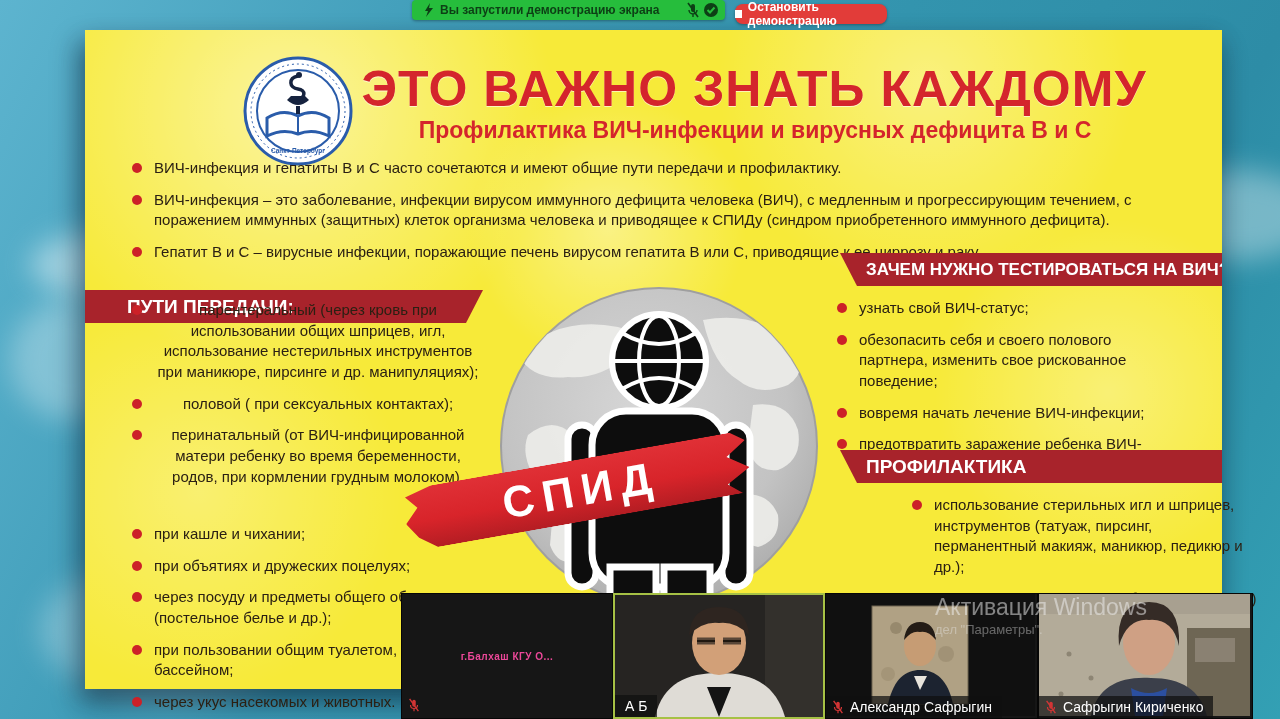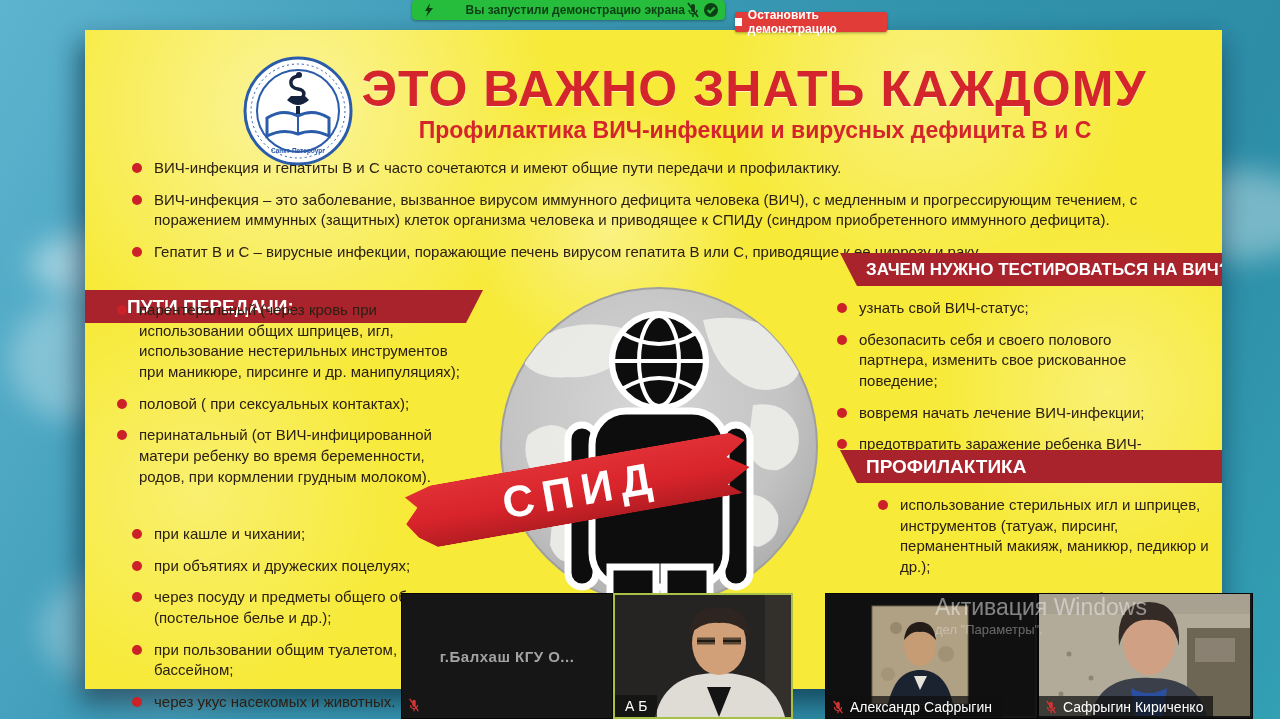--- a/index.html
+++ b/index.html
@@ -55,24 +55,24 @@
   }
   .banner.left{left:0;width:398px;padding-left:42px;box-sizing:border-box;
     clip-path:polygon(0 0,100% 0,calc(100% - 17px) 100%,0 100%);}
   .banner.right{right:0;width:382px;padding-left:26px;box-sizing:border-box;
     clip-path:polygon(0 0,100% 0,100% 100%,17px 100%);}
   .banner.b-transmission{top:228px;margin-top:32px;}
   .banner.b-nottrans{top:450px;}
   .banner.b-whytest{top:223px;font-size:17px;}
   .banner.b-prevention{top:420px;}
 
-  .list-transmission{position:absolute;left:32px;top:270px;width:350px;}
+  .list-transmission{position:absolute;left:47px;top:270px;width:350px;text-align:center;}
   .list-nottrans{position:absolute;left:47px;top:494px;width:352px;}
   .list-whytest{position:absolute;left:752px;top:268px;width:342px;}
-  .list-prevention{position:absolute;left:793px;top:465px;width:345px;}
+  .list-prevention{position:absolute;left:827px;top:465px;width:345px;}
   .list-whytest li, .list-prevention li{margin-bottom:12px;}
 
   
   .globe-wrap{position:absolute;left:413px;top:255px;width:322px;height:340px;}
   .ribbon{
     position:absolute;left:318px;top:430px;width:348px;height:62px;
     background:linear-gradient(180deg,#e03036 0%,#d8242a 55%,#b41d23 100%);
     transform:rotate(-10deg);
     clip-path:polygon(0% 55%,4% 32%,1% 12%,9% 0%,96% 0%,100% 16%,94% 38%,100% 60%,93% 82%,97% 100%,8% 100%,3% 80%);
     display:flex;align-items:center;justify-content:center;
@@ -83,40 +83,40 @@
   .watermark{position:absolute;left:935px;top:594px;z-index:60;pointer-events:none;}
   .watermark .w1{font-size:23px;color:rgba(240,240,240,.52);}
   .watermark .w2,.watermark .w3{font-size:13px;line-height:17px;color:rgba(235,235,235,.40);}
 
   
   .share-pill{
     position:absolute;left:412px;top:0;width:313px;height:20px;background:#26bd3c;
     border-radius:4px;display:flex;align-items:center;z-index:70;
     box-shadow:0 1px 3px rgba(0,0,0,.35);
   }
-  .share-pill .txt{flex:1;text-align:right;font-size:12px;font-weight:bold;color:#0d3f15;}
+  .share-pill .txt{flex:1;text-align:left;font-size:12px;font-weight:bold;color:#0d3f15;}
   .share-pill svg{flex:0 0 auto;}
   .stop-btn{
-    position:absolute;left:735px;top:12px;width:152px;height:20px;background:#e23c39;
-    border-radius:2px;display:flex;align-items:center;justify-content:center;gap:6px;
+    position:absolute;left:735px;top:4px;width:152px;height:20px;background:#e23c39;
+    border-radius:8px;display:flex;align-items:center;justify-content:center;gap:6px;
     z-index:70;box-shadow:0 1px 3px rgba(0,0,0,.35);cursor:pointer;
   }
   .stop-btn .sq{width:8px;height:8px;background:#fff;}
   .stop-btn .txt{font-size:12px;font-weight:bold;color:#fff;}
 
   
   .tiles{position:absolute;left:401px;top:593px;width:852px;height:126px;z-index:50;}
   .tile{position:absolute;top:0;height:126px;background:#161616;border:1px solid #060606;box-sizing:border-box;overflow:hidden;}
   .tile.t1{left:0;width:212px;}
-  .tile.t2{left:212px;width:180px;border:2px solid #a6c145;}
+  .tile.t2{left:212px;width:212px;border:2px solid #a6c145;}
   .tile.t3{left:424px;width:213px;}
   .tile.t4{left:637px;width:215px;}
   .tile .center-name{
     position:absolute;left:0;right:0;top:50%;transform:translateY(-50%);
-    text-align:center;color:#a3a3a3;font-size:15px;font-weight:bold;letter-spacing:.5px;
+    text-align:center;color:#ec4899;font-size:10px;font-weight:bold;letter-spacing:.5px;
   }
   .name-chip{
     position:absolute;left:0;bottom:0;display:flex;align-items:center;gap:5px;
     background:rgba(15,15,15,.72);padding:3px 10px 3px 5px;color:#fff;font-size:14px;
   }
   .mic-only{position:absolute;left:5px;bottom:6px;}
   .tile svg.vid{position:absolute;left:0;top:0;}
 </style>
 </head>
 <body>
@@ -143,21 +143,21 @@
       <circle cx="56" cy="19" r="3" fill="#16233f"></circle>
     </g>
     <text x="55" y="97" text-anchor="middle" font-size="6.5" fill="#2a5caa" font-weight="bold">Санкт-Петербург</text>
   </svg>
 
   <div class="poster-title">ЭТО ВАЖНО ЗНАТЬ КАЖДОМУ</div>
   <div class="poster-subtitle">Профилактика ВИЧ-инфекции и вирусных дефицита В и С</div>
 
   <ul class="blist intro">
     <li>ВИЧ-инфекция и гепатиты В и С часто сочетаются и имеют общие пути передачи и профилактику.</li>
-    <li>ВИЧ-инфекция – это заболевание, вызванное вирусом иммунного дефицита человека (ВИЧ), с медленным и прогрессирующим течением, с поражением иммунных (защитных) клеток организма человека и приводящее к СПИДу (синдром приобретенного иммунного дефицита).</li>
+    <li>ВИЧ-инфекция – это заболевание, инфекции вирусом иммунного дефицита человека (ВИЧ), с медленным и прогрессирующим течением, с поражением иммунных (защитных) клеток организма человека и приводящее к СПИДу (синдром приобретенного иммунного дефицита).</li>
     <li>Гепатит В и С – вирусные инфекции, поражающие печень вирусом гепатита В или С, приводящие к ее циррозу и раку.</li>
   </ul>
 
   <div class="banner left b-transmission">ПУТИ ПЕРЕДАЧИ:</div>
   <ul class="blist list-transmission">
     <li>парентеральный (через  кровь при использовании общих шприцев, игл, использование нестерильных инструментов при маникюре, пирсинге и др. манипуляциях);</li>
     <li>половой ( при сексуальных контактах);</li>
     <li>перинатальный (от ВИЧ-инфицированной матери ребенку во время беременности, родов, при кормлении грудным молоком).</li>
   </ul>
 

